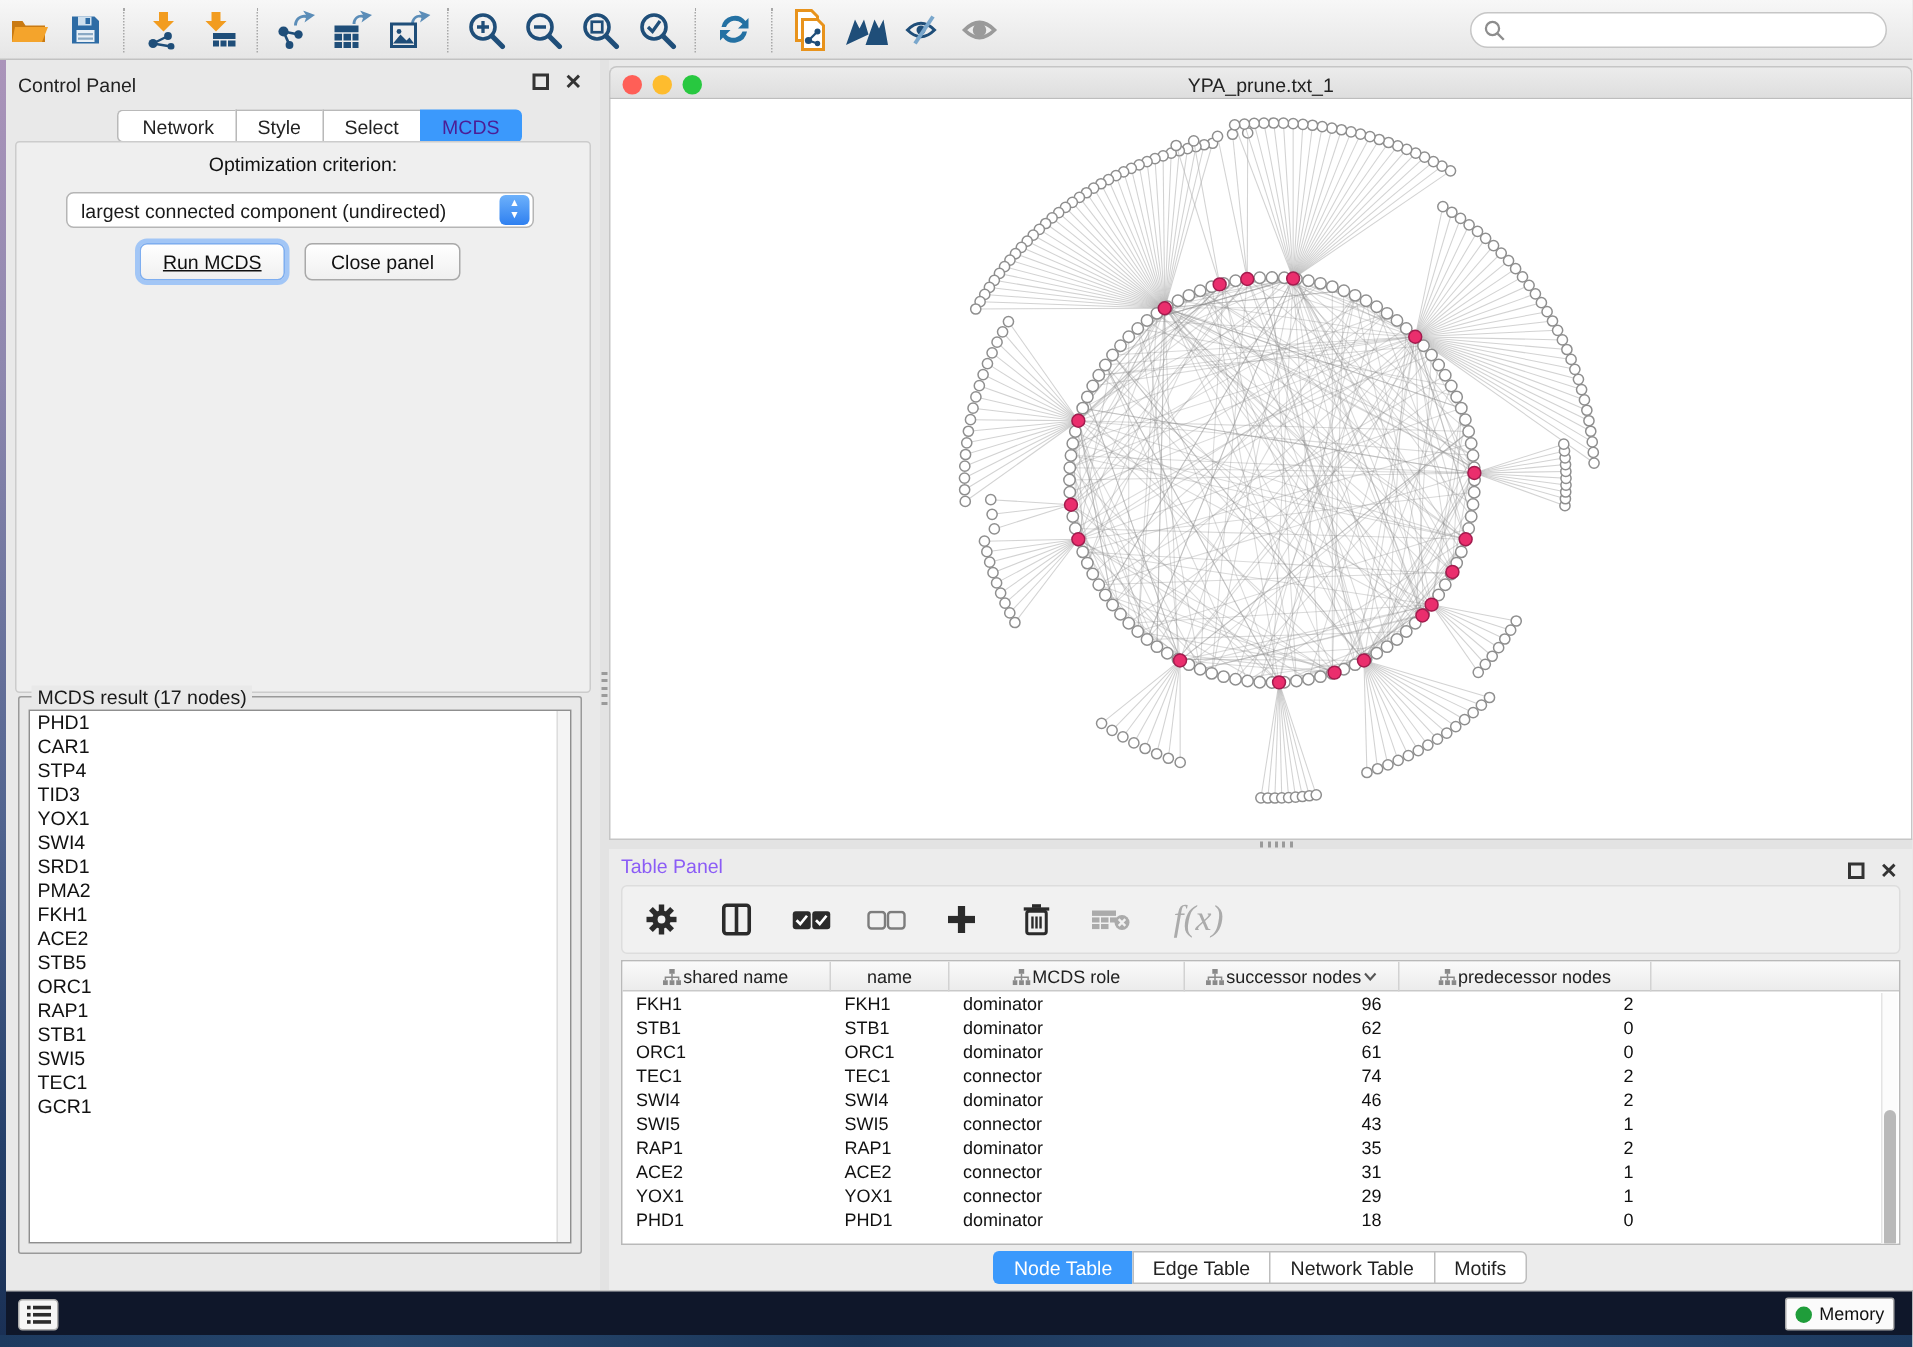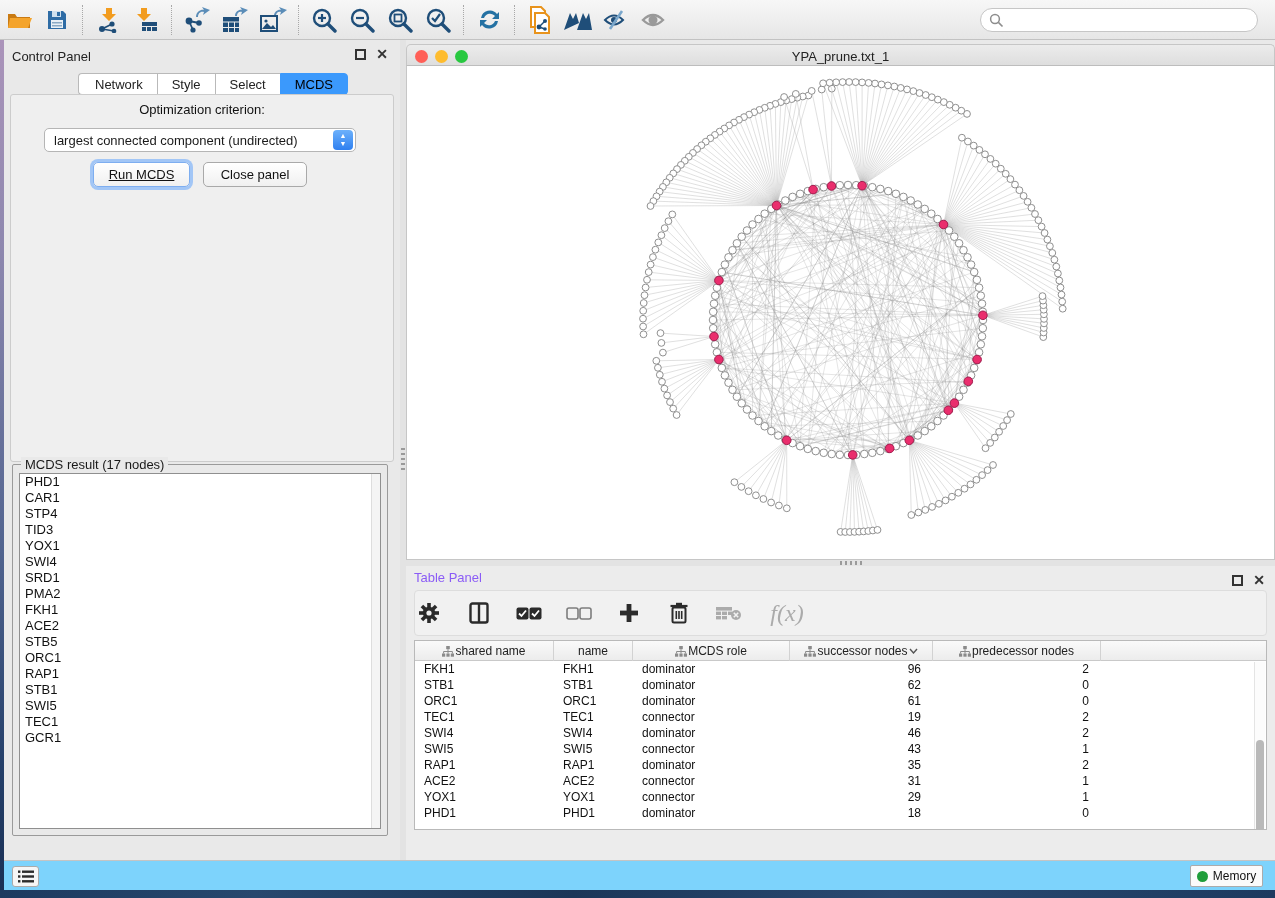--- a/index.html
+++ b/index.html
@@ -30,21 +30,21 @@
   #cp-title { position:absolute; left:8px; top:9px; font-size:13px; color:#222; }
   .win-mini-icons { position:absolute; top:9px; display:flex; gap:10px; }
   .float-glyph { width:11px; height:11px; border:2px solid #333; display:inline-block; }
   .close-glyph { font-size:14px; font-weight:bold; color:#333; line-height:11px; }
 
   #cp-tabs { position:absolute; left:74px; top:33px; display:flex; }
   .cp-tab { height:22px; padding:0 14px; background:#fff; border:1px solid #b9b9b9; border-right:none;
     display:flex; align-items:center; font-size:13px; color:#222; }
   .cp-tab:first-child { border-radius:4px 0 0 4px;padding-left:16px; }
   .cp-tab:last-child { border-right:1px solid #b9b9b9; border-radius:0 4px 4px 0; }
-  .cp-tab.sel { background:#3b99fc; border-color:#3b99fc; color:#000000; }
+  .cp-tab.sel { background:#3b99fc; border-color:#3b99fc; color:#4c1d95; }
 
   #cp-sub { position:absolute; left:6px; top:54px; width:384px; height:368px;
     background:#efefef; border:1px solid #cccccc; border-radius:3px; }
   #opt-label { position:absolute; left:0; top:62px; width:100%; text-align:center; font-size:13px; color:#111; }
   #opt-select { position:absolute; left:40px; top:88px; width:312px; height:24px; background:#fff;
     border:1px solid #b5b5b5; border-radius:5px; display:flex; align-items:center; }
   #opt-select .sel-text { flex:1; padding-left:9px; font-size:13px; white-space:nowrap; }
   #opt-select .stepper { width:20px; height:20px; margin-right:2px; border-radius:4px;
     background:linear-gradient(#6db1fb,#2f80f0); color:#fff; font-size:7px; line-height:8px;
     display:flex; flex-direction:column; align-items:center; justify-content:center; }
@@ -79,21 +79,21 @@
   .tlight { position:absolute; top:5px; width:13px; height:13px; border-radius:50%; }
   #net-title { position:absolute; left:0; top:4px; width:100%; text-align:center; font-size:13px; color:#222; }
   #net-canvas { position:absolute; left:0; top:26px; width:869px; height:494px; background:#fff;
     border:1px solid #c6c6c6; border-top:none; }
 
   
   #table-panel { left:406px; top:566px; width:869px; height:294px; background:#ececec; }
   #tp-title { position:absolute; left:8px; top:4px; font-size:13px; color:#8b5cf6; }
   #tp-toolbar { position:absolute; left:8px; top:24px; width:853px; height:46px;
     background:#f1f1f1; border:1px solid #dddddd; border-radius:4px;
-    display:flex; align-items:center; gap:22px; }
+    display:flex; align-items:center; padding-left:12px; gap:22px; }
   .tpt-btn { display:flex; align-items:center; justify-content:center; width:28px; height:30px; }
 
   #tbl { position:absolute; left:8px; top:74px; width:853px; height:190px; background:#fff;
     border:1px solid #b9b9b9; overflow:hidden; }
   #tbl-head { display:flex; height:20px; background:linear-gradient(#fafafa,#ececec);
     border-bottom:1px solid #c9c9c9; }
   .th { display:flex; align-items:center; justify-content:center; gap:1px; font-size:12px; color:#222;
     border-right:1px solid #d2d2d2; height:20px; }
   .tr { display:flex; height:16px; }
   .td { font-size:12px; color:#111; line-height:16px; white-space:nowrap; overflow:hidden; }
@@ -104,21 +104,21 @@
   #tbl-thumb { position:absolute; left:1px; top:78px; width:8px; height:92px; background:#b9b9b9; border-radius:4px; }
 
   #tp-tabs { position:absolute; left:256px; top:268px; display:flex; }
   .tp-tab { height:22px; padding:0 13px; background:#fff; border:1px solid #bdbdbd; border-right:none;
     display:flex; align-items:center; font-size:13px; color:#222; }
   .tp-tab:first-child { border-radius:4px 0 0 4px; }
   .tp-tab:last-child { border-right:1px solid #bdbdbd; border-radius:0 4px 4px 0; }
   .tp-tab.sel { background:#3b99fc; border-color:#3b99fc; color:#fff; }
 
   
-  #status-bar { left:4px; top:860px; width:1271px; height:30px; background:#7dd3fc; border-top:1px solid #c4c4c4; }
+  #status-bar { left:4px; top:860px; width:1271px; height:30px; background:#0f172a; border-top:1px solid #c4c4c4; }
   #listmode-btn { position:absolute; left:8px; top:5px; width:27px; height:21px; background:#f6f6f6;
     border:1px solid #ababab; border-radius:3px; display:flex; align-items:center; justify-content:center; }
   #memory-btn { position:absolute; right:12px; top:4px; width:73px; height:22px; background:#fbfbfb;
     border:1px solid #ababab; border-radius:2px; display:flex; align-items:center; justify-content:center; gap:5px;
     font-size:12px; color:#111; }
   #memory-dot { width:11px; height:11px; border-radius:50%; background:#1f9d3a; }
 </style>
 </head>
 <body>
 
@@ -1256,21 +1256,21 @@
             <div class="td txt" style="width: 139px;">ORC1</div>
             <div class="td txt" style="width: 79px;">ORC1</div>
             <div class="td txt" style="width: 157px;">dominator</div>
             <div class="td num" style="width: 143px;">61</div>
             <div class="td num" style="width: 168px;">0</div>
           </div>
           <div class="tr">
             <div class="td txt" style="width: 139px;">TEC1</div>
             <div class="td txt" style="width: 79px;">TEC1</div>
             <div class="td txt" style="width: 157px;">connector</div>
-            <div class="td num" style="width: 143px;">19</div>
+            <div class="td num" style="width: 143px;">74</div>
             <div class="td num" style="width: 168px;">2</div>
           </div>
           <div class="tr">
             <div class="td txt" style="width: 139px;">SWI4</div>
             <div class="td txt" style="width: 79px;">SWI4</div>
             <div class="td txt" style="width: 157px;">dominator</div>
             <div class="td num" style="width: 143px;">46</div>
             <div class="td num" style="width: 168px;">2</div>
           </div>
           <div class="tr">
@@ -1307,20 +1307,26 @@
             <div class="td txt" style="width: 157px;">dominator</div>
             <div class="td num" style="width: 143px;">18</div>
             <div class="td num" style="width: 168px;">0</div>
           </div>
         </div>
       <div id="tbl-scroll">
         <div id="tbl-thumb"></div>
       </div>
     </div>
 
+    <div id="tp-tabs">
+        <div class="tp-tab sel">Node Table</div>
+        <div class="tp-tab">Edge Table</div>
+        <div class="tp-tab">Network Table</div>
+        <div class="tp-tab">Motifs</div>
+      </div>
   </div>
 
   <div id="status-bar" class="abs">
     <div id="listmode-btn">
       <svg width="16" height="13" viewBox="0 0 16 13">
         <g fill="#2b2b2b">
           <rect x="0" y="0.5" width="2.4" height="2.4"></rect>
             <rect x="4" y="0.5" width="12" height="2.4"></rect>
           <rect x="0" y="5.3" width="2.4" height="2.4"></rect>
             <rect x="4" y="5.3" width="12" height="2.4"></rect>

